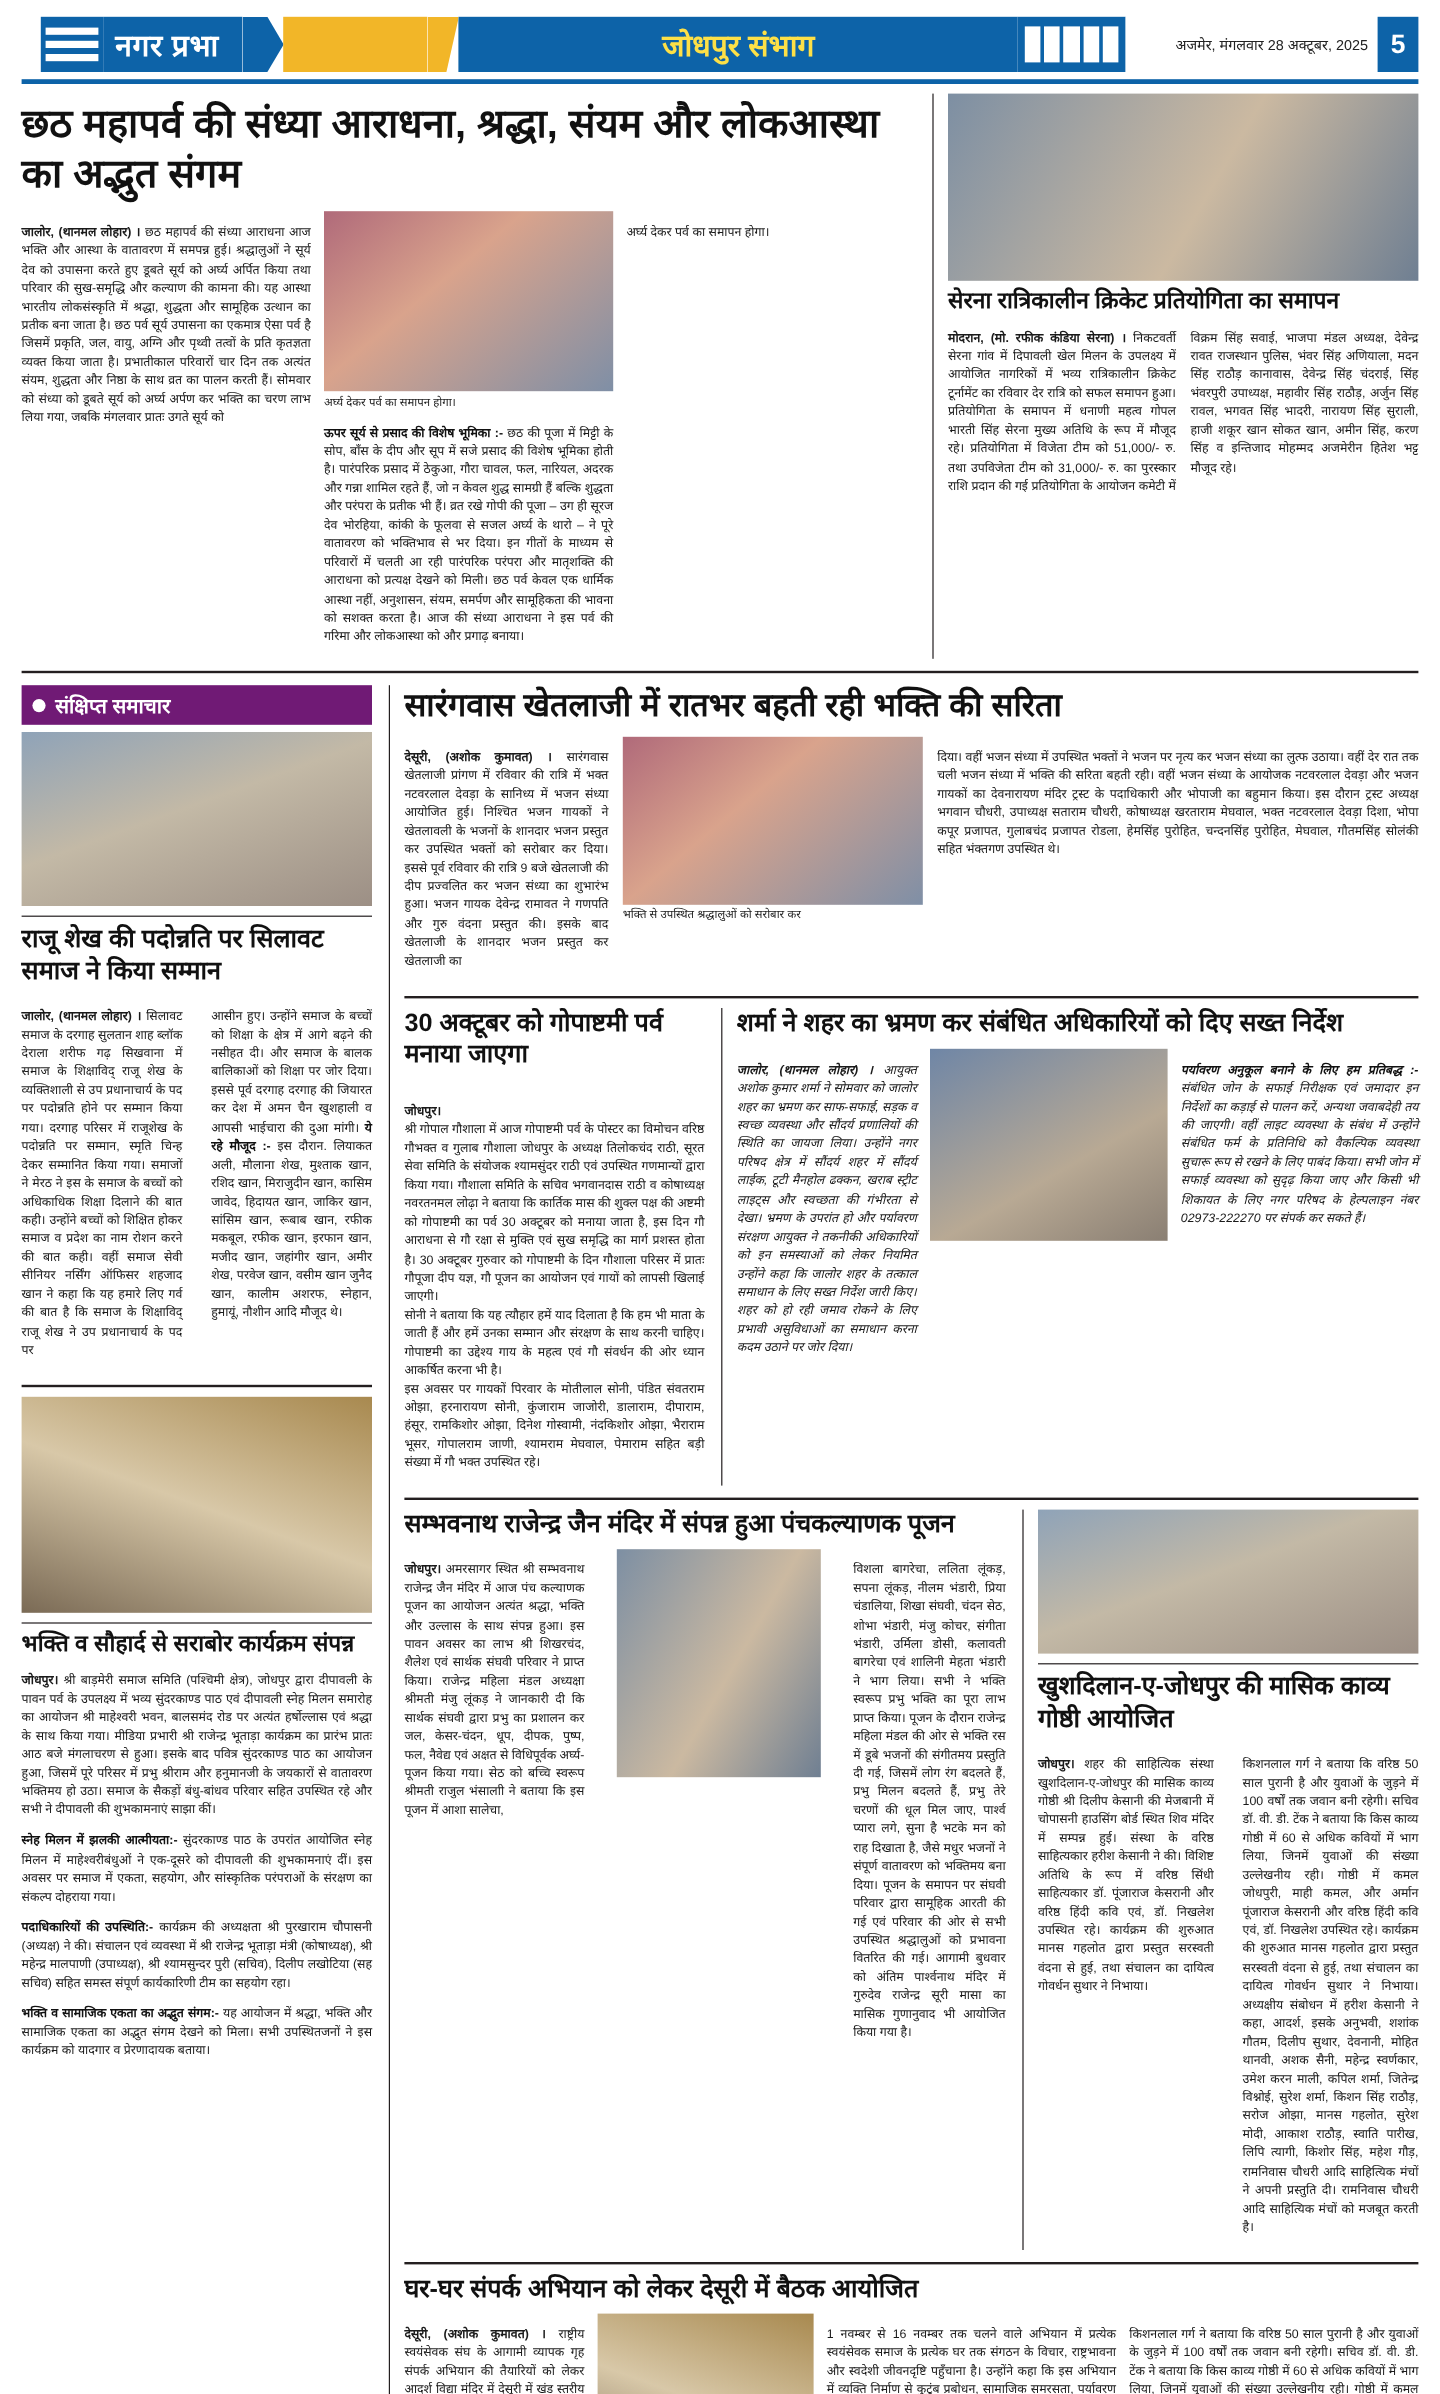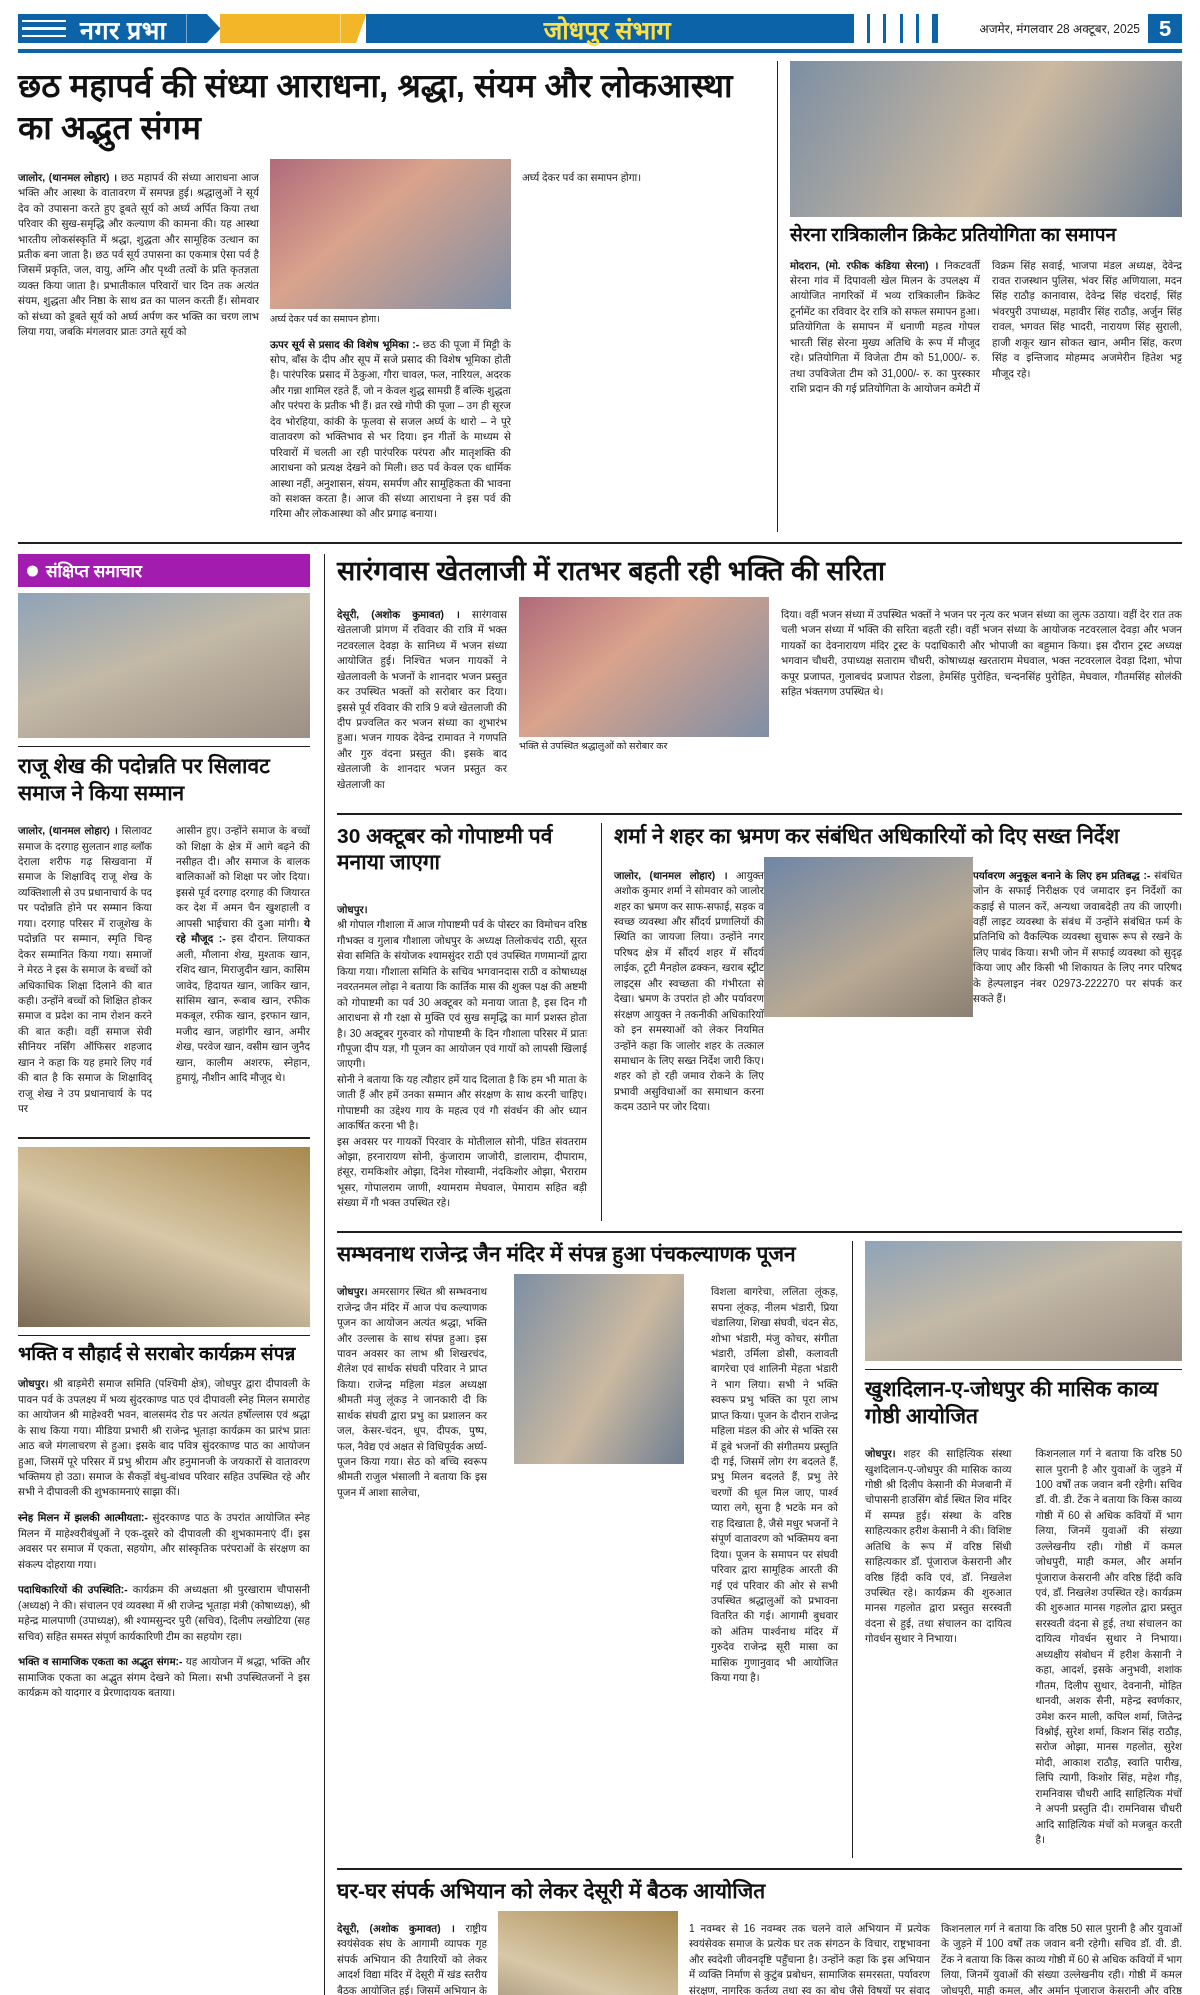--- a/index.html
+++ b/index.html
@@ -7,21 +7,21 @@
   body {
     width:1200px; height:1995px;
     background:#ffffff;
     font-family:"Liberation Sans", sans-serif;
     color:#111;
     overflow:hidden;
   }
   .page { width:1200px; height:1995px; position:relative; padding:14px 18px; }
 
   
-  .masthead { display:flex; align-items:stretch; height:29px; margin-bottom:6px; }
+  .masthead { display:flex; align-items:stretch; height:46px; margin-bottom:6px;margin-left:16px; }
   .mast-bars { width:52px; background:#0d63a8; display:flex; flex-direction:column; justify-content:center; gap:5px; padding:6px 4px; }
   .mast-bars i { display:block; height:6px; background:#ffffff; }
   .mast-left {
     background:#0d63a8; color:#fff; font-size:25px; font-weight:bold;
     display:flex; align-items:center; padding:0 20px 0 10px; letter-spacing:.5px;
   }
   .mast-chev { width:34px; background:#0d63a8; clip-path:polygon(0 0,60% 0,100% 50%,60% 100%,0 100%); }
   .mast-gold { flex:0 0 120px; background:#f2b628; }
   .mast-gold2 { flex:0 0 26px; background:#f2b628; clip-path:polygon(0 0,100% 0,60% 100%,0 100%); }
   .mast-center {
@@ -56,21 +56,21 @@
   .cols2 { display:grid; grid-template-columns:1fr 1fr; gap:24px; }
 
   
   .top { display:grid; grid-template-columns:745px 1fr; gap:14px; }
   .top-left-body { display:grid; grid-template-columns:1fr 1fr 1fr; gap:11px; }
   .lead-photo { height:150px; margin-bottom:4px; }
   .top-right-photo { height:156px; margin-bottom:6px; }
 
   
   .sec-title-bar {
-    background:#a21caf; color:#fff; font-size:17px; font-weight:bold;
+    background:#701a75; color:#fff; font-size:17px; font-weight:bold;
     padding:5px 10px 5px 28px; position:relative; margin-bottom:6px;
   }
   .sec-title-bar::before {
     content:""; position:absolute; left:9px; top:50%; transform:translateY(-50%);
     width:11px; height:11px; border-radius:50%; background:#fff;
   }
   .mid { display:grid; grid-template-columns:292px 1fr; gap:14px; margin-top:10px; }
 
   
   .ph-a { background:linear-gradient(160deg,#8fa3b8,#c3b9a6 45%,#9c8f85); }
@@ -207,21 +207,21 @@
           <p class="body-text" style="white-space:pre-line">
             <span class="dateline">जोधपुर।</span>
             <span>श्री गोपाल गौशाला में आज गोपाष्टमी पर्व के पोस्टर का विमोचन वरिष्ठ गौभक्त व गुलाब गौशाला जोधपुर के अध्यक्ष तिलोकचंद राठी, सूरत सेवा समिति के संयोजक श्यामसुंदर राठी एवं उपस्थित गणमान्यों द्वारा किया गया। गौशाला समिति के सचिव भगवानदास राठी व कोषाध्यक्ष नवरतनमल लोढ़ा ने बताया कि कार्तिक मास की शुक्ल पक्ष की अष्टमी को गोपाष्टमी का पर्व 30 अक्टूबर को मनाया जाता है, इस दिन गौ आराधना से गौ रक्षा से मुक्ति एवं सुख समृद्धि का मार्ग प्रशस्त होता है। 30 अक्टूबर गुरुवार को गोपाष्टमी के दिन गौशाला परिसर में प्रातः गौपूजा दीप यज्ञ, गौ पूजन का आयोजन एवं गायों को लापसी खिलाई जाएगी।
 सोनी ने बताया कि यह त्यौहार हमें याद दिलाता है कि हम भी माता के जाती हैं और हमें उनका सम्मान और संरक्षण के साथ करनी चाहिए। गोपाष्टमी का उद्देश्य गाय के महत्व एवं गौ संवर्धन की ओर ध्यान आकर्षित करना भी है।
 इस अवसर पर गायकों पिरवार के मोतीलाल सोनी, पंडित संवतराम ओझा, हरनारायण सोनी, कुंजाराम जाजोरी, डालाराम, दीपाराम, हंसूर, रामकिशोर ओझा, दिनेश गोस्वामी, नंदकिशोर ओझा, भैराराम भूसर, गोपालराम जाणी, श्यामराम मेघवाल, पेमाराम सहित बड़ी संख्या में गौ भक्त उपस्थित रहे।</span>
           </p>
         </div>
 
         <div class="v-sep" style="padding-left:12px">
           <h2 class="headline" style="font-size:21px">शर्मा ने शहर का भ्रमण कर संबंधित अधिकारियों को दिए सख्त निर्देश</h2>
-          <div style="display:grid; grid-template-columns:150px 1fr 1fr; ">
+          <div style="display:grid; grid-template-columns:150px 1fr 1fr; gap:11px;font-style:italic;">
             <p class="body-text">
               <span class="dateline">जालोर, (थानमल लोहार) ।</span>
               <span>आयुक्त अशोक कुमार शर्मा ने सोमवार को जालोर शहर का भ्रमण कर साफ-सफाई, सड़क व स्वच्छ व्यवस्था और सौंदर्य प्रणालियों की स्थिति का जायजा लिया। उन्होंने नगर परिषद क्षेत्र में सौंदर्य शहर में सौंदर्य लाईक, टूटी मैनहोल ढक्कन, खराब स्ट्रीट लाइट्स और स्वच्छता की गंभीरता से देखा। भ्रमण के उपरांत हो और पर्यावरण संरक्षण आयुक्त ने तकनीकी अधिकारियों को इन समस्याओं को लेकर नियमित उन्होंने कहा कि जालोर शहर के तत्काल समाधान के लिए सख्त निर्देश जारी किए। शहर को हो रही जमाव रोकने के लिए प्रभावी असुविधाओं का समाधान करना कदम उठाने पर जोर दिया।</span>
             </p>
             <div>
               <div class="photo ph-e" style="height:160px"></div>
             </div>
             <p class="body-text">
               <span class="hl">पर्यावरण अनुकूल बनाने के लिए हम प्रतिबद्ध :-</span><span> संबंधित जोन के सफाई निरीक्षक एवं जमादार इन निर्देशों का कड़ाई से पालन करें, अन्यथा जवाबदेही तय की जाएगी। वहीं लाइट व्यवस्था के संबंध में उन्होंने संबंधित फर्म के प्रतिनिधि को वैकल्पिक व्यवस्था सुचारू रूप से रखने के लिए पाबंद किया। सभी जोन में सफाई व्यवस्था को सुदृढ़ किया जाए और किसी भी शिकायत के लिए नगर परिषद के हेल्पलाइन नंबर 02973-222270 पर संपर्क कर सकते हैं।</span>
             </p>

